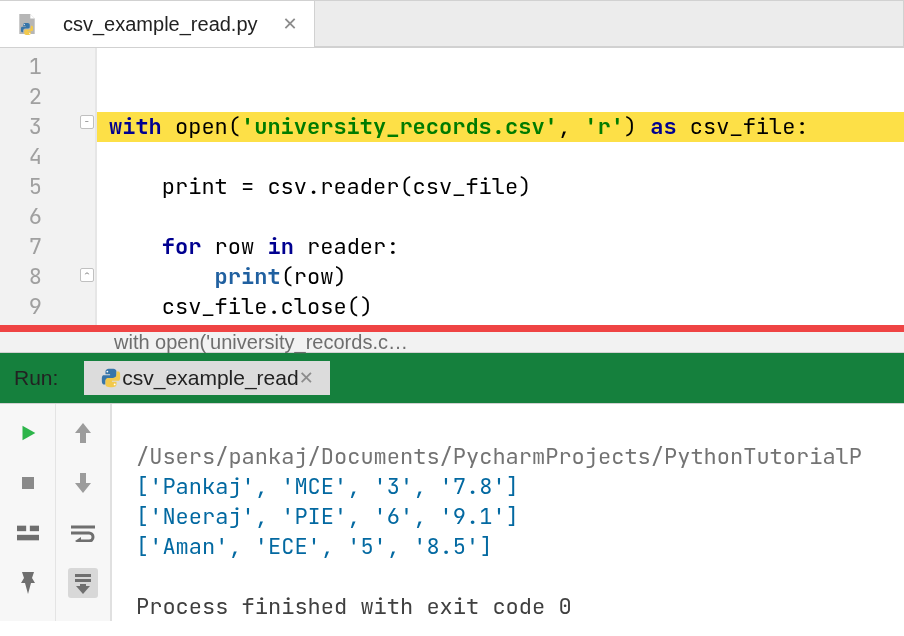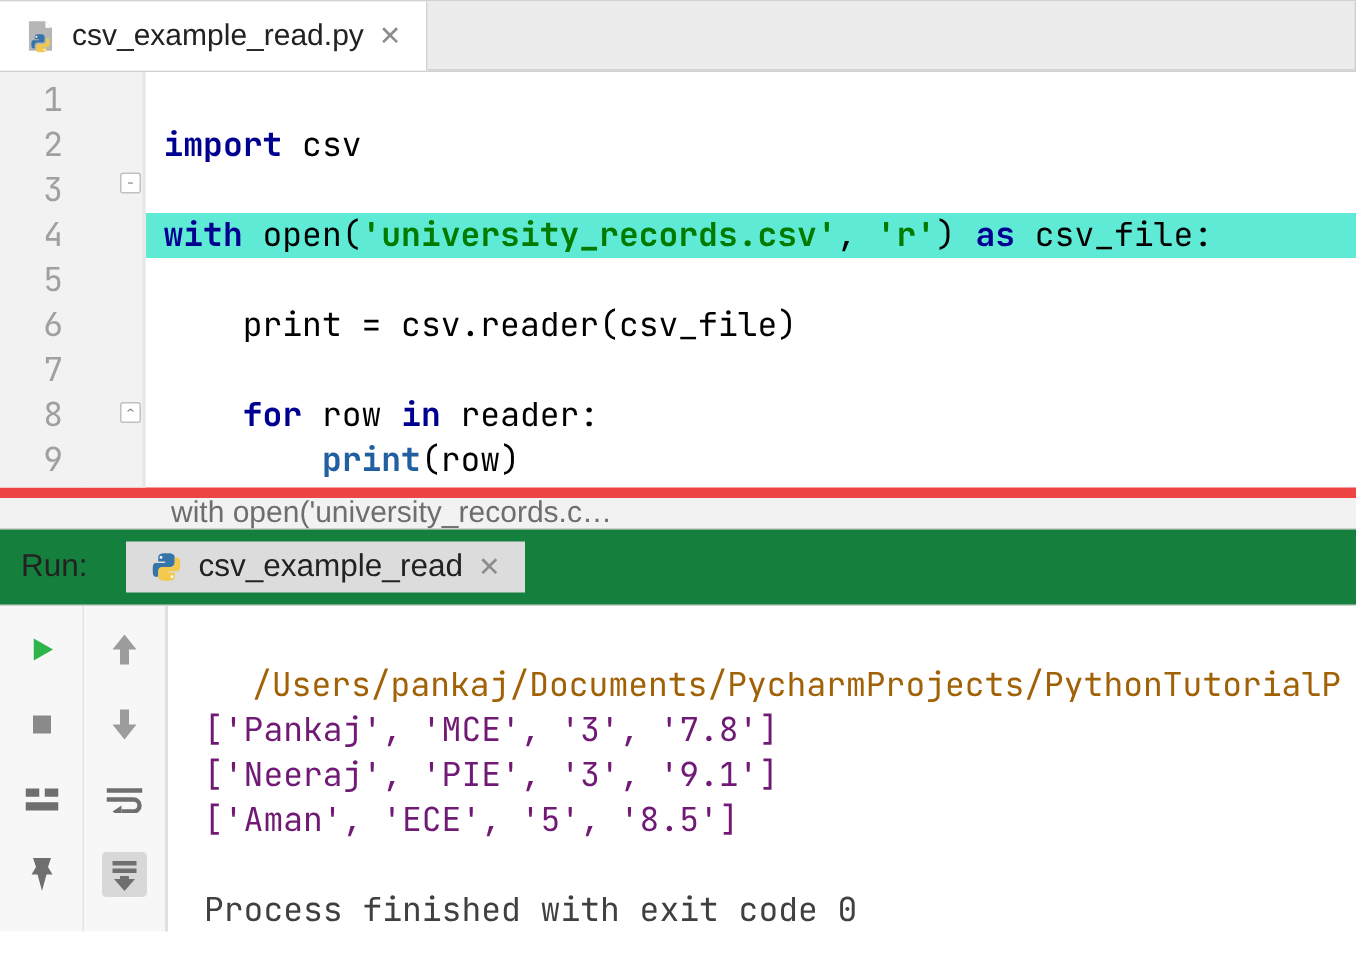--- a/index.html
+++ b/index.html
@@ -16,21 +16,21 @@
   .tabbar {
     height:47px;
     background:#ececec;
     border-bottom:1px solid #d1d1d1;
     display:flex;
   }
   .etab {
     background:#fff;
     border-right:1px solid #d1d1d1;
     display:flex; align-items:center;
-    gap:10px;
+    gap:25px;
     padding:0 16px;
     font-family:-apple-system,"Segoe UI",sans-serif;
     font-size:20px;
     color:#222;
   }
   .rest-tabs { flex:1; border-right:1px solid #d1d1d1; border-bottom:1px solid #d1d1d1; }
   .file-icon { width:22px; height:22px; }
   .file-icon svg { display:block; }
   .close-x { color:#8c8c8c; font-size:18px; cursor:pointer; }
 
@@ -63,21 +63,21 @@
   .fold-marker.top { top:67px; }
   .fold-marker.bot { top:220px; }
 
   .code {
     flex:1;
     padding:4px 0 0 12px;
     line-height:30px;
     white-space:pre;
     overflow:hidden;
   }
-  .hl-line { background:#5eead4; display:block; margin-left:-12px; padding-left:12px; width:calc(100% + 12px);}
+  .hl-line { background:#fde047; display:block; margin-left:-12px; padding-left:12px; width:calc(100% + 12px);}
   .kw  { color:#000090; font-weight:700; }
   .str { color:#007b00; font-weight:700; }
   .fn  { color:#2060a0;font-weight:bold; }
 
   
   .breadcrumb {
     height:28px;
     background:#f2f2f2;
     border-top:7px solid #ef4444;
     border-bottom:1px solid #d1d1d1;
@@ -93,21 +93,21 @@
     height:51px;
     background:#15803d;
     border-bottom:1px solid #d1d1d1;
     display:flex; align-items:center;
     gap:12px;
     font-family:-apple-system,"Segoe UI",sans-serif;
   }
   .run-label { font-size:21px; color:#222; padding:0 14px; }
   .run-tab {
     background:#dcdcdc;
-    display:flex; align-items:center; gap:10px;
+    display:flex; align-items:center; 
     padding:5px 16px;
     border-radius:0;
     font-size:21px; color:#222;justify-content:flex-end;
   }
 
   .run-body { display:flex; height:217px; }
   .run-col1, .run-col2 {
     width:56px;
     background:#f7f7f7;
     border-right:1px solid #e4e4e4;
@@ -119,22 +119,22 @@
   .tool-btn { width:30px; height:30px; display:flex;align-items:center;justify-content:center; color:#7a7a7a; cursor:pointer; }
   .tool-btn svg { display:block; }
 
   .console {
     flex:1;
     padding:8px 0 0 24px;
     line-height:30px;
     white-space:pre;
     overflow:hidden;
   }
-  .path-line { color:#a16207;margin-left:32px; }
-  .out-line  { color:#701a75; }
+  .path-line { color:#737373; }
+  .out-line  { color:#0369a1; }
   .exit-line { color:#404040; }
 </style>
 </head>
 <body>
 
 <div class="tabbar">
   <div class="etab">
     <span class="file-icon">
       <svg width="22" height="22" viewBox="0 0 40 40">
         <path fill="#b6b6b6" d="M6 2h20l8 8v28H6z"></path>
@@ -163,21 +163,20 @@
     <div>6</div>
     <div>7</div>
     <div>8</div>
     <div>9</div>
   </div>
   <div class="gutter-fold">
     <div class="fold-marker top">−</div>
     <div class="fold-marker bot">⌃</div>
   </div>
   <div class="code">
-<span><span class="kw">import</span><span> csv</span></span>
 <span></span>
 <span class="hl-line"><span class="kw">with</span><span> open(</span><span class="str">'university_records.csv'</span><span>, </span><span class="str">'r'</span><span>) </span><span class="kw">as</span><span> csv_file:</span></span>
 <span><span>    </span><span>print = csv.reader(csv_file)</span></span>
 <span></span>
 <span><span>    </span><span class="kw">for</span><span> row </span><span class="kw">in</span><span> reader:</span></span>
 <span><span>        </span><span class="fn">print</span><span>(row)</span></span>
 <span><span>    </span><span>csv_file.close()</span></span>
 <span></span>
 </div>
 </div>
@@ -248,18 +247,18 @@
       <svg width="22" height="22" viewBox="0 0 22 22">
           <rect x="3" y="2" width="16" height="3" fill="#6f6f6f"></rect>
           <rect x="3" y="7" width="16" height="3" fill="#6f6f6f"></rect>
           <path fill="#6f6f6f" d="M11 22l-7-8h4v-2h6v2h4z"></path>
         </svg>
     </div>
   </div>
   <div class="console">
 <span class="path-line">/Users/pankaj/Documents/PycharmProjects/PythonTutorialP</span>
 <span class="out-line">['Pankaj', 'MCE', '3', '7.8']</span>
-<span class="out-line">['Neeraj', 'PIE', '3', '9.1']</span>
+<span class="out-line">['Neeraj', 'PIE', '6', '9.1']</span>
 <span class="out-line">['Aman', 'ECE', '5', '8.5']</span>
 
 <span class="exit-line">Process finished with exit code 0</span>
 </div>
 </div>
 
 </body></html>

